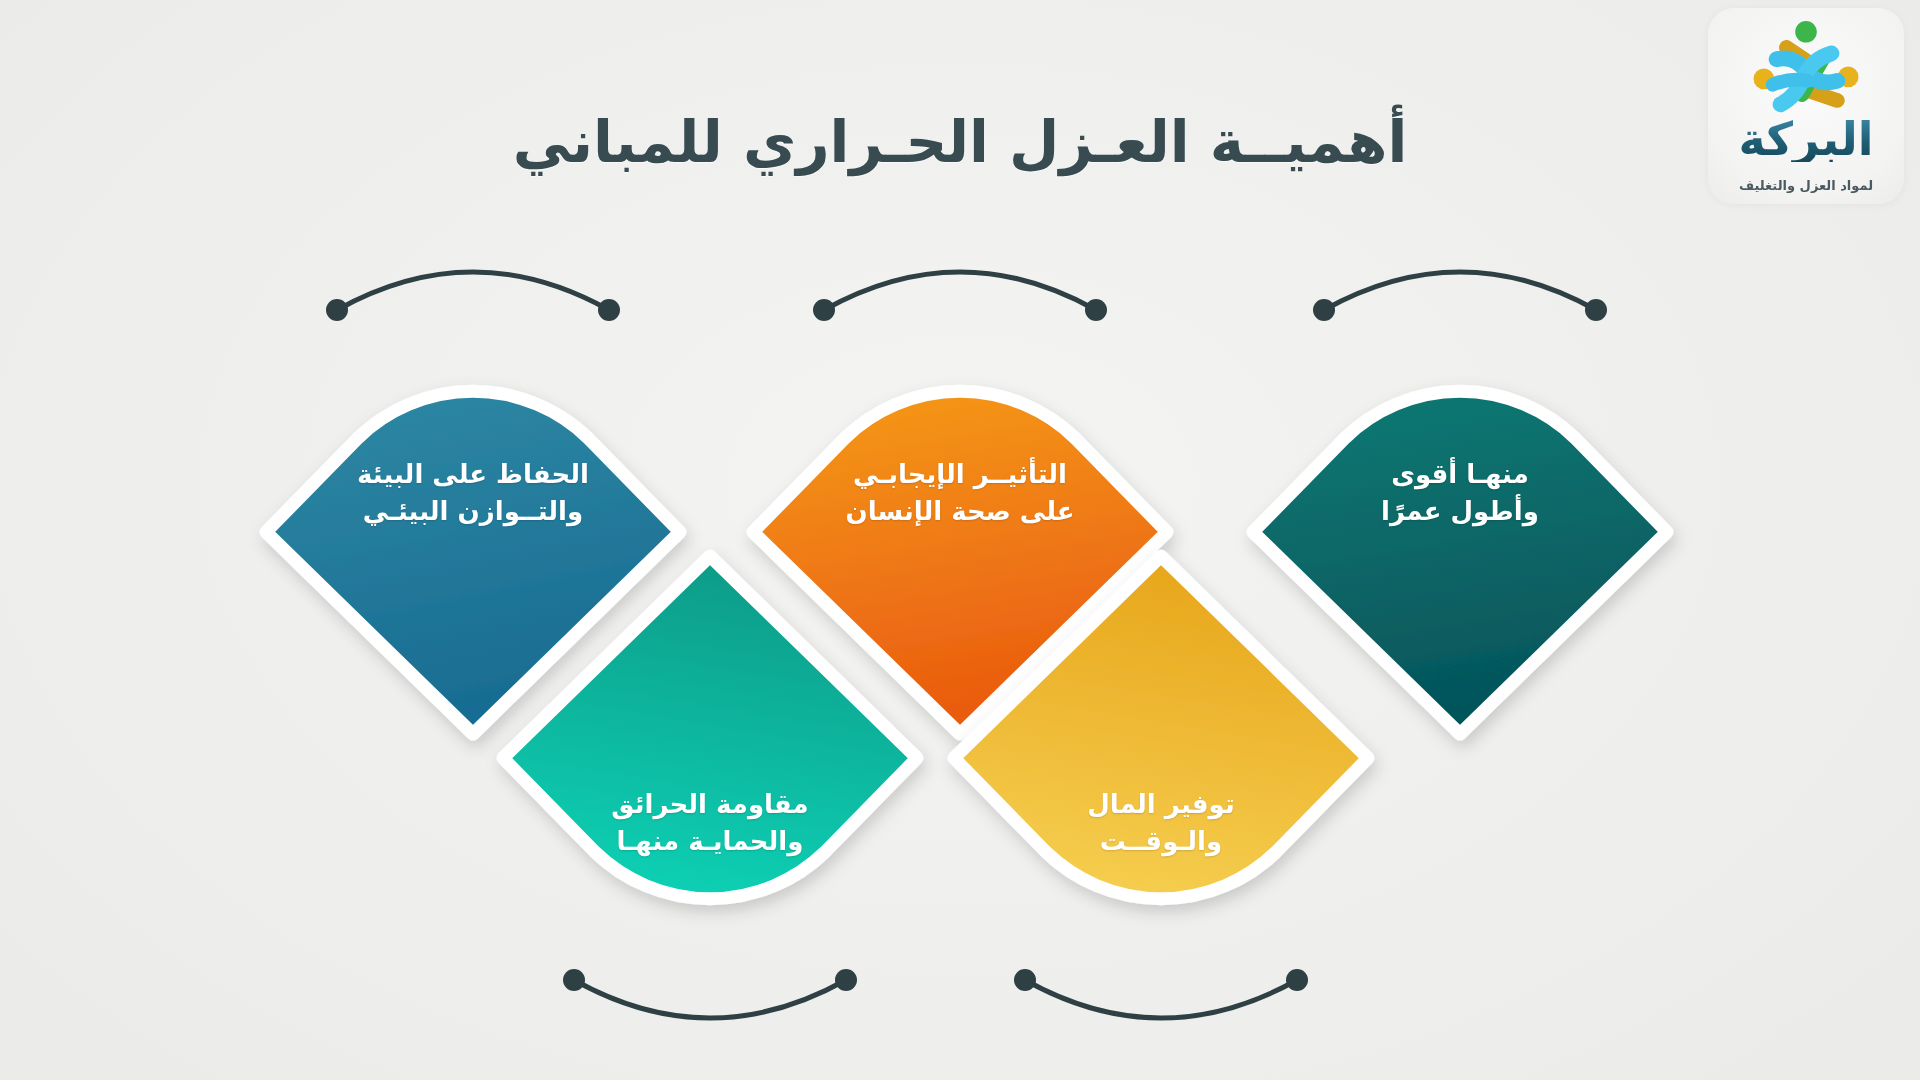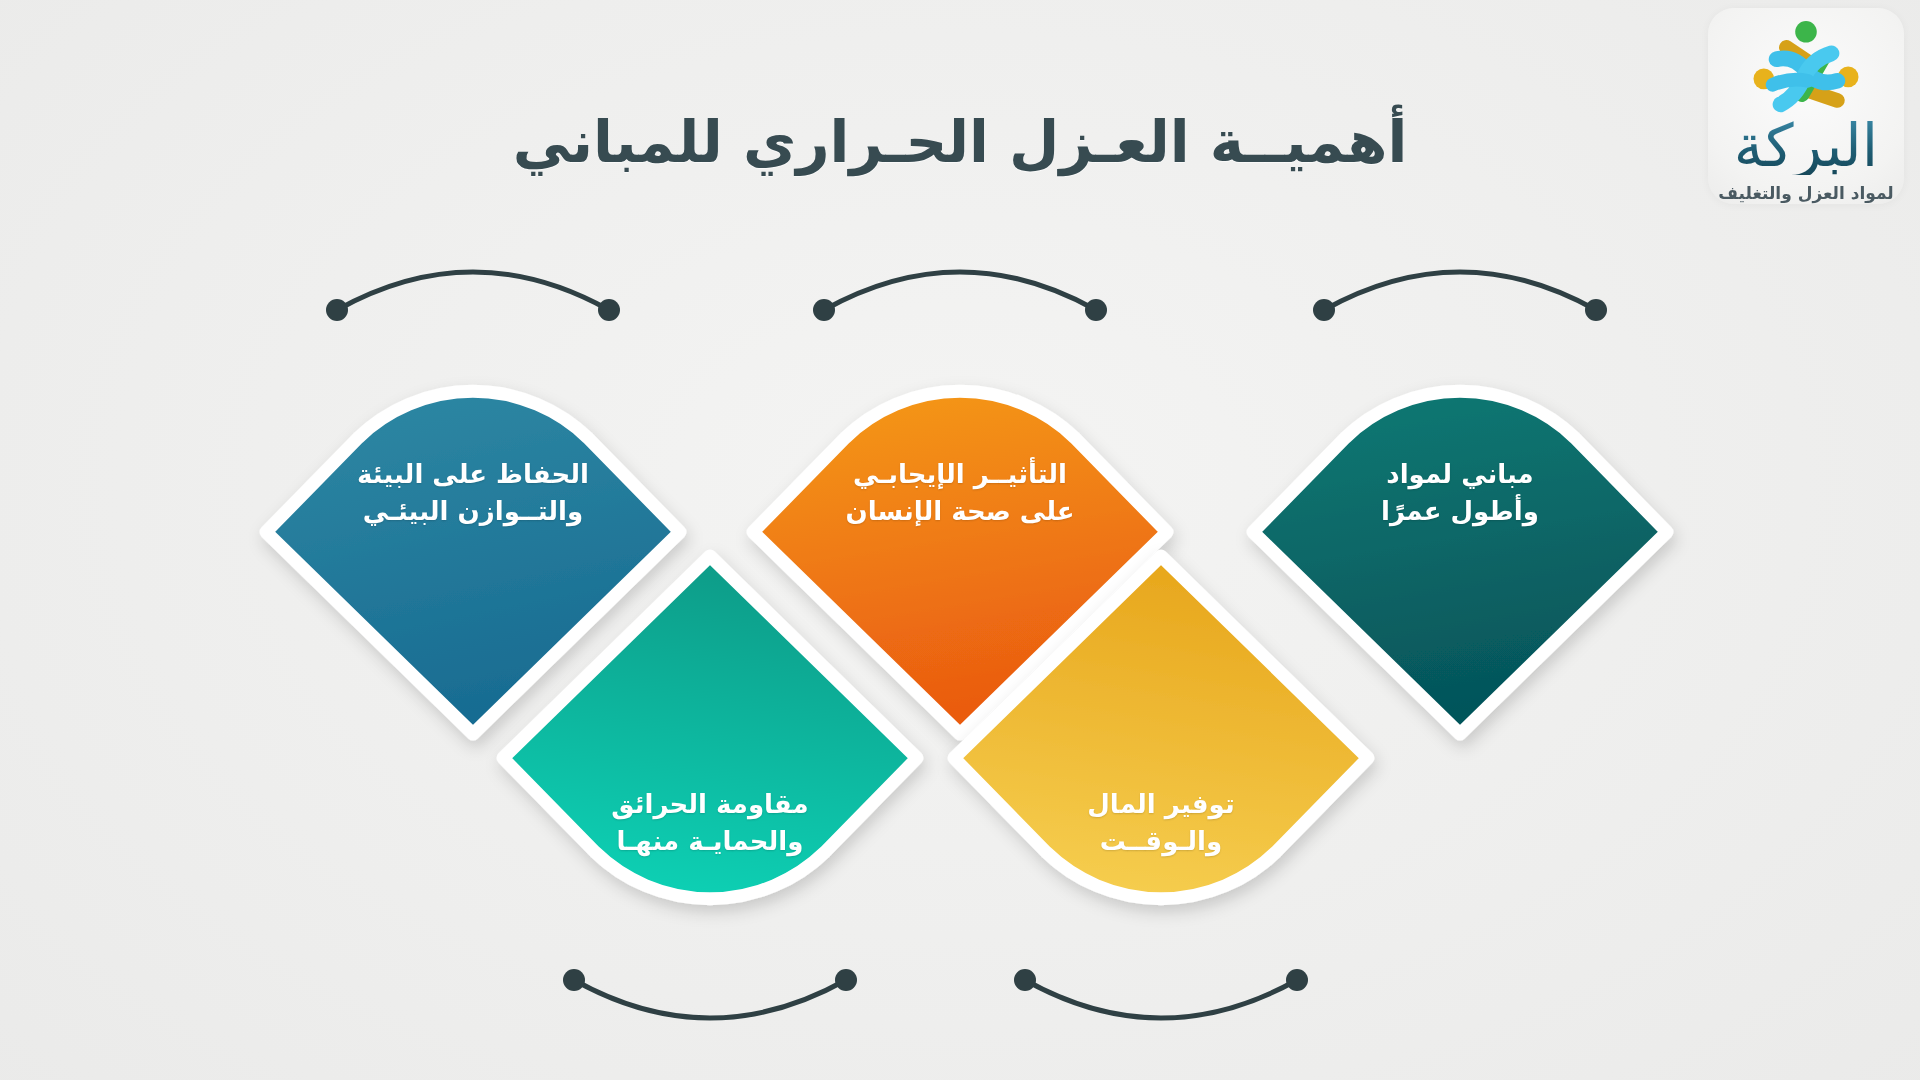--- a/index.html
+++ b/index.html
@@ -29,30 +29,30 @@
     background:
       radial-gradient(circle at 50% 40%, #fbfbfb 0%, #f3f3f2 70%, #ececeb 100%);
     box-shadow:0 1px 10px rgba(0,0,0,0.045);
     display:flex; flex-direction:column;
     align-items:center; justify-content:flex-start;
     padding-top:12px;
   }
   #logo-mark { width:118px; height:104px; display:block; }
   #logo-word {
     margin-top:-8px;
-    font-size:59px; font-weight:400;
+    font-size:46px; font-weight:700;
     letter-spacing:-1px;
     background:linear-gradient(180deg,#3b8aa8 0%,#1f5f76 55%,#16485a 100%);
     -webkit-background-clip:text; background-clip:text;
     color:transparent;
     line-height:1;
   }
   #logo-tag {
-    margin-top:8px;
-    font-size:17px; font-weight:600;
+    margin-top:16px;
+    font-size:13px; font-weight:600;
     color:#4a5a62;
     letter-spacing:0.2px;
   }
 
   
   #page-title {
     position:absolute;
     top:108px; left:0; width:1920px;
     text-align:center;
     font-size:58px;
@@ -244,19 +244,19 @@
             <stop offset="0%" stop-color="#0f7a74"></stop>
               <stop offset="100%" stop-color="#05545a"></stop>
           </linearGradient>
           <filter id="sh-bldg" x="-25%" y="-25%" width="150%" height="150%">
             <feDropShadow dx="3" dy="7" stdDeviation="8" flood-color="#000" flood-opacity="0.16"></feDropShadow>
           </filter>
         </defs>
         <path filter="url(#sh-bldg)" d="M 8 222 L 100 128 A 165 165 0 0 1 330 128 L 422 222 L 215 424 Z" fill="url(#g-bldg)" stroke="#ffffff" stroke-width="13" stroke-linejoin="round"></path>
       </svg>
       <div class="label">
-        <div>مباني لمواد</div>
+        <div>منهـا أقوى</div>
         <div>وأطول عمرًا</div>
       </div>
     </div>
 
   </div>
 </div>
 
 </body></html>

